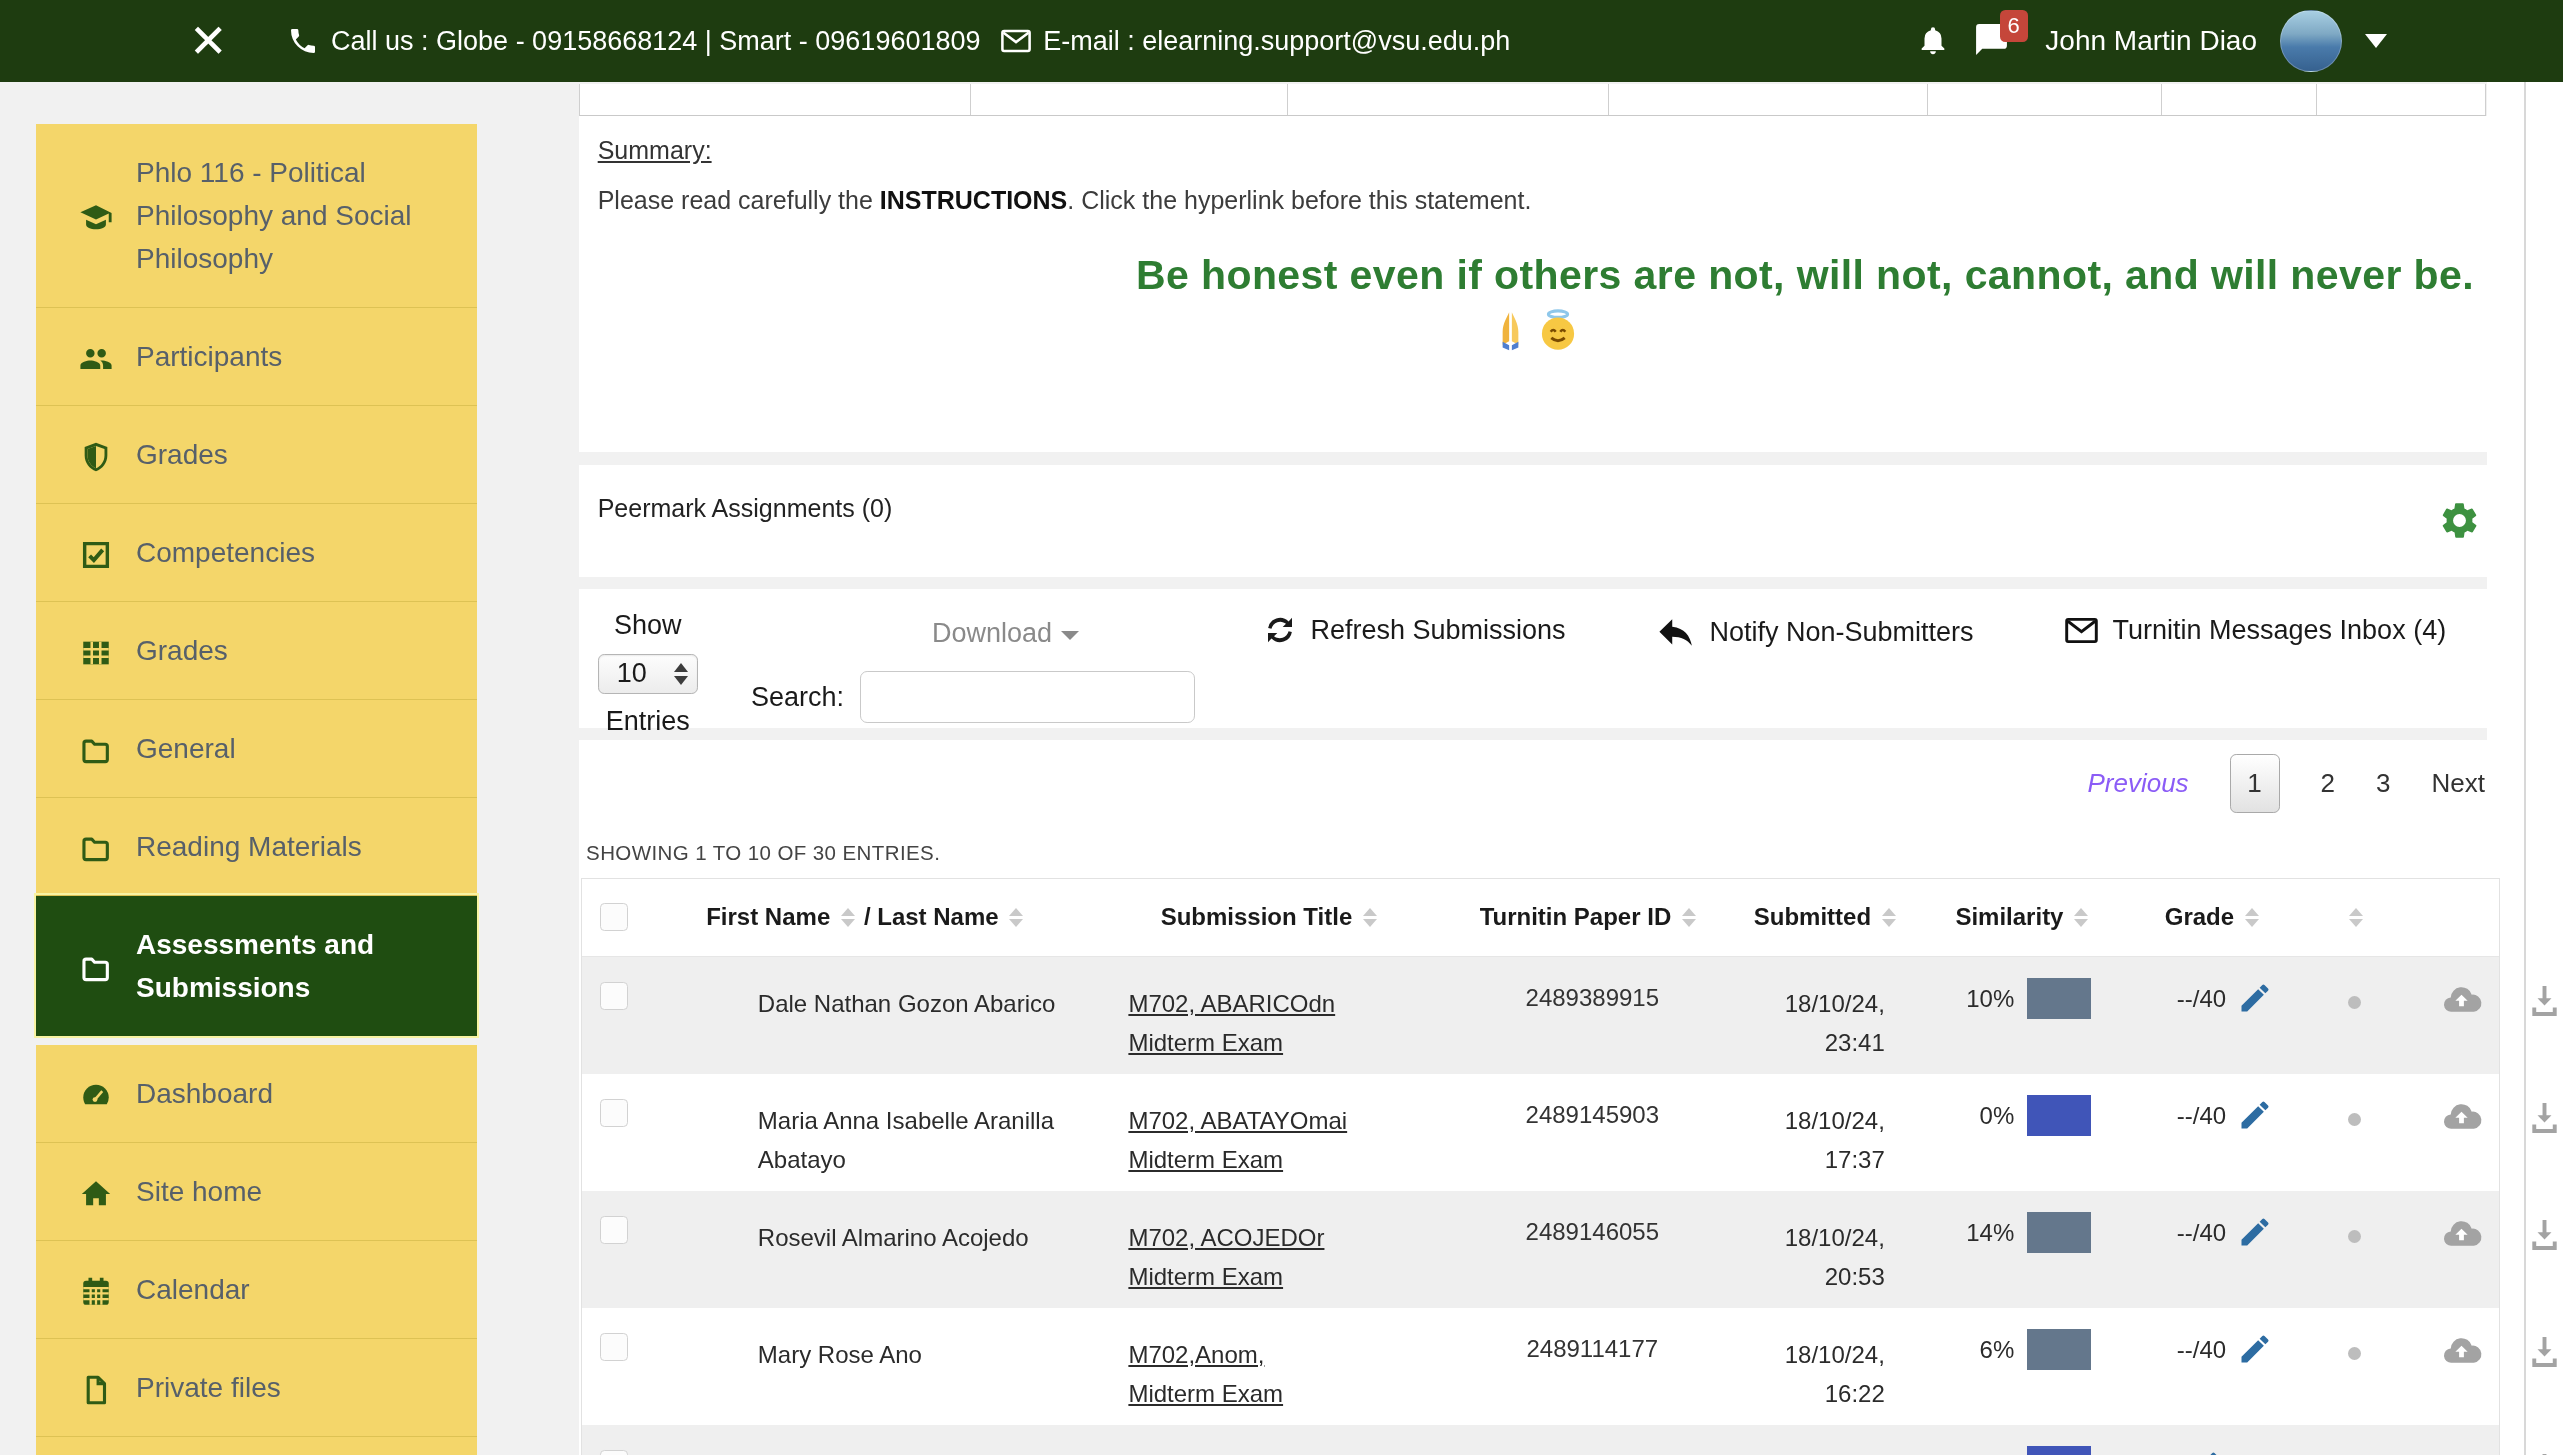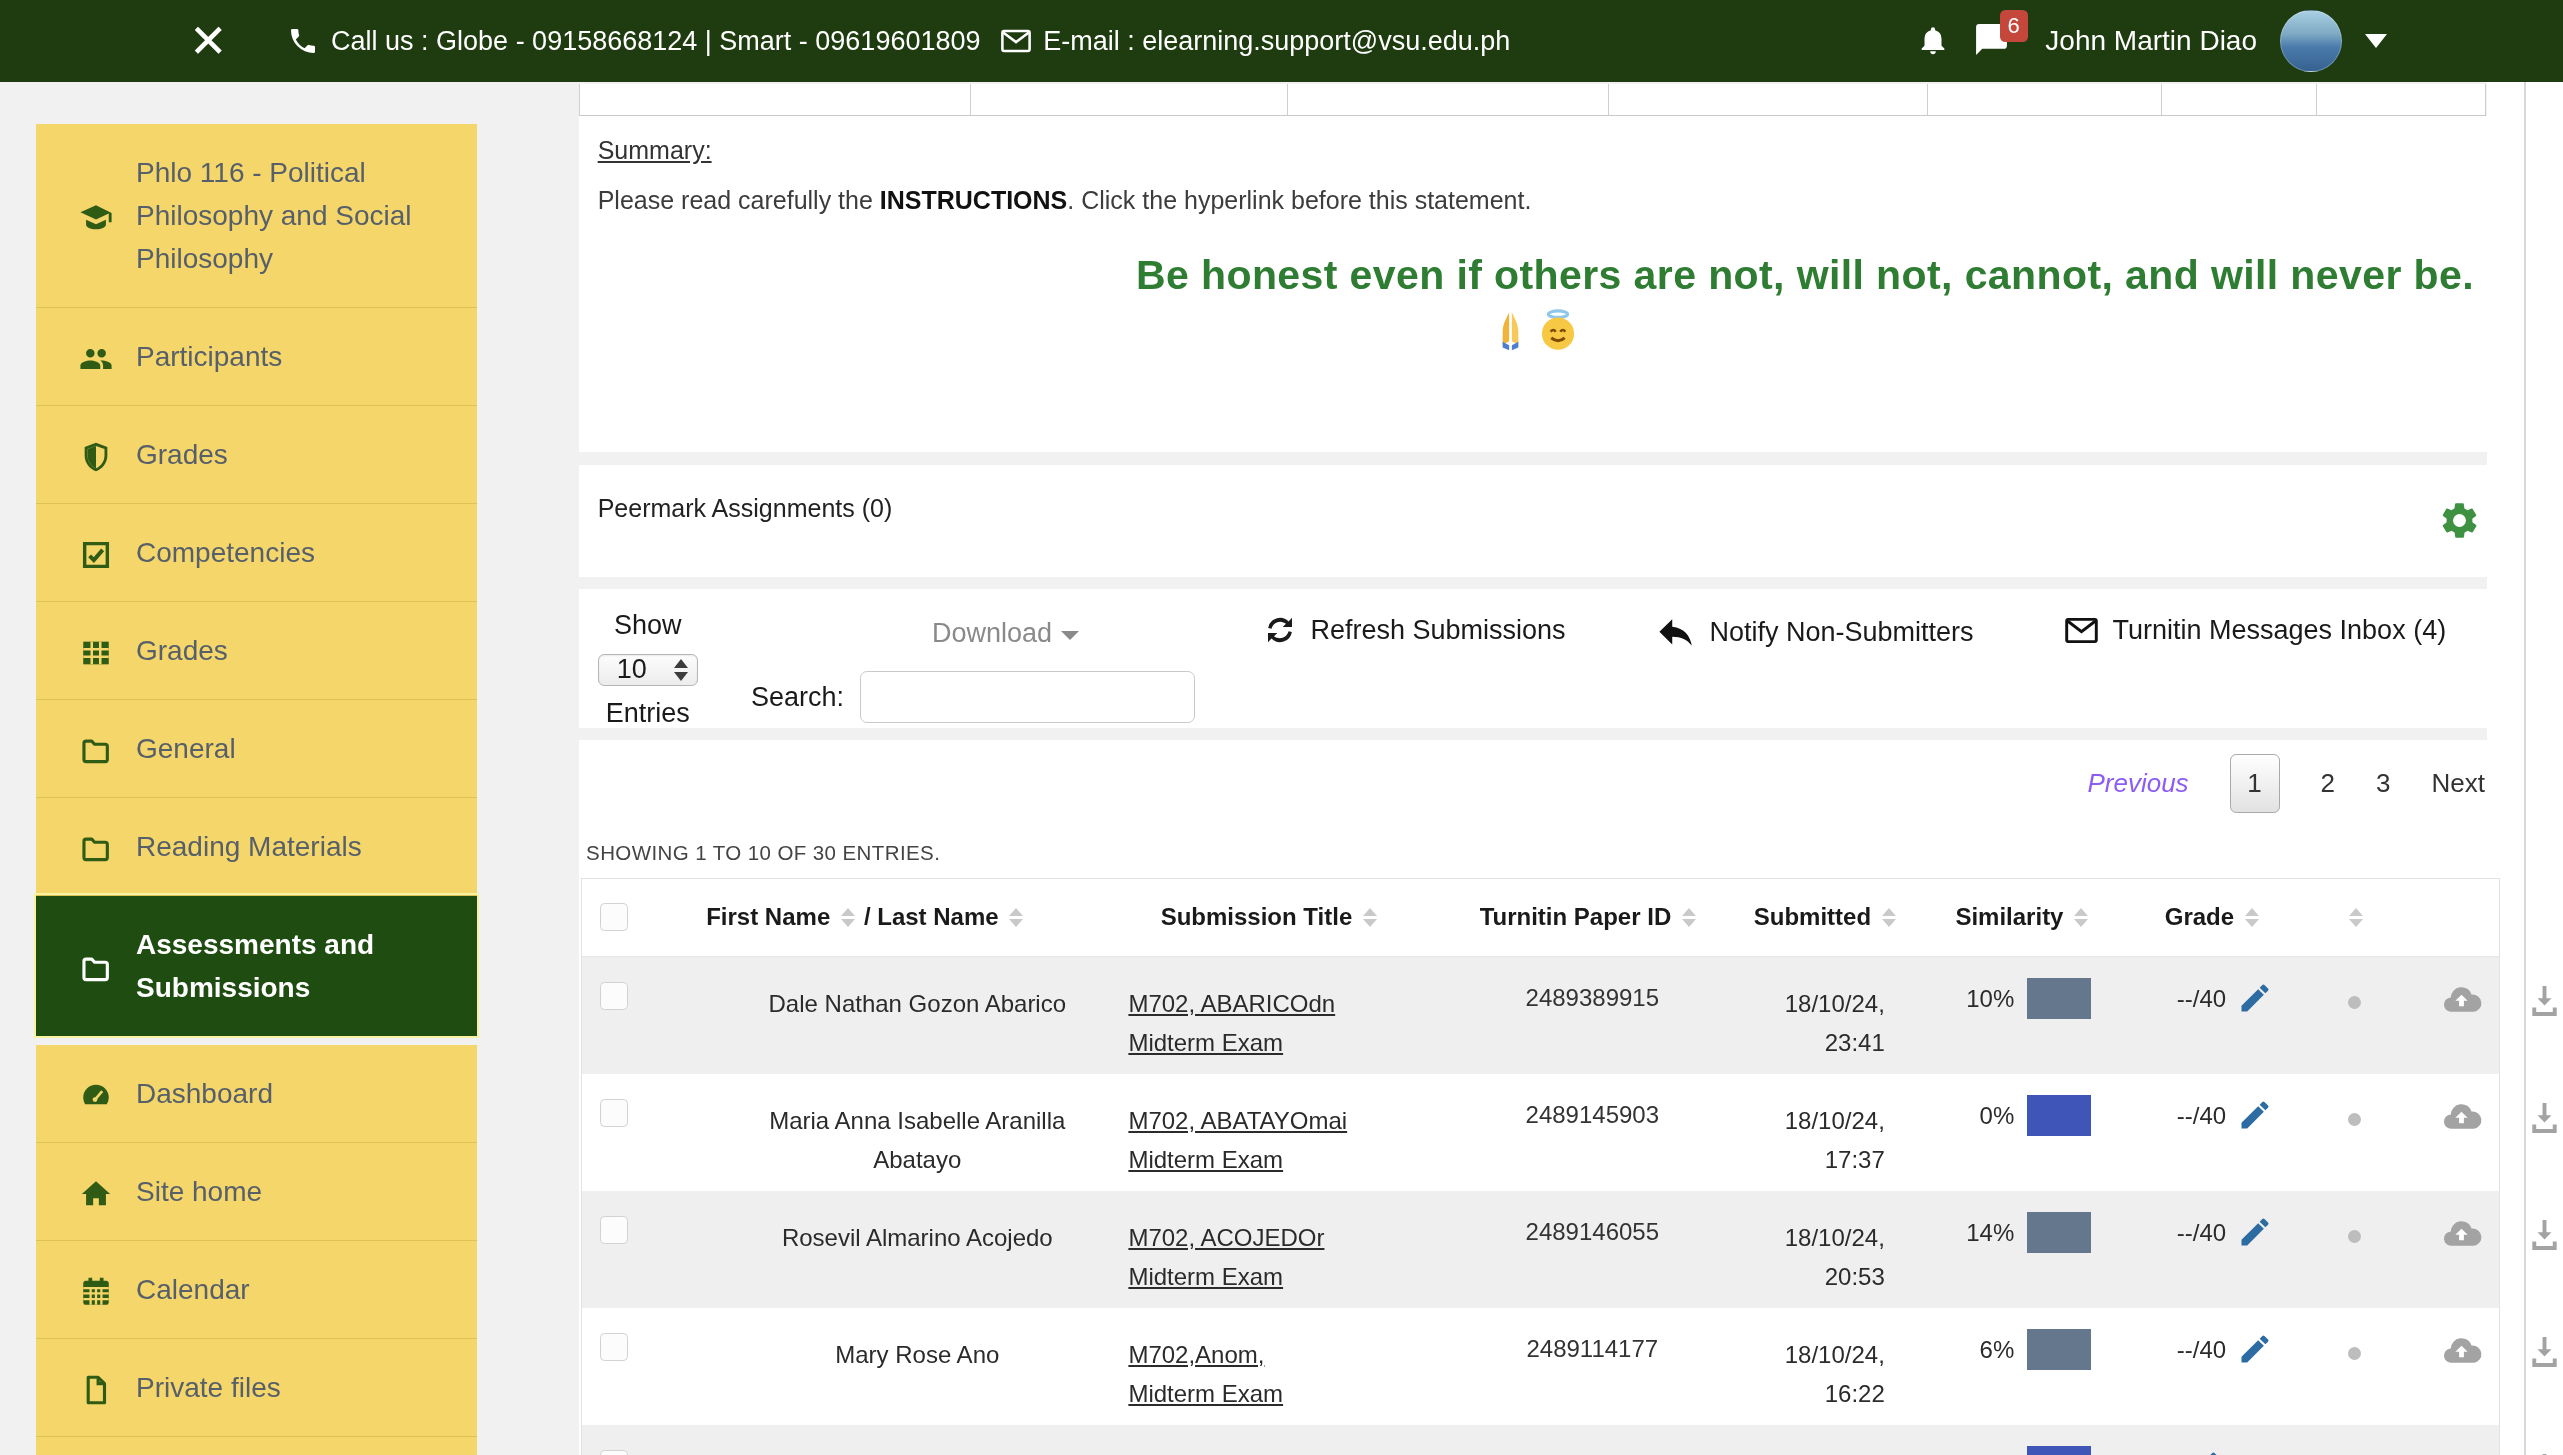--- a/index.html
+++ b/index.html
@@ -58,21 +58,21 @@
   .emoji-row { margin-top:9px; text-align:center; }
   .emoji-row svg { vertical-align:middle; }
 
   .peermark-card { left:579px; top:465px; width:1922px; height:112px; }
   .pm-label { position:absolute; left:18.7px; top:28.5px; font-size:25px; color:#222; }
   .pm-gear { position:absolute; left:1859px; top:34px; cursor:pointer; }
 
   .toolbar-card { left:579px; top:589px; width:1922px; height:139px; font-size:27px; color:#1a1a1a; }
   .tl-group { position:absolute; display:flex; align-items:center; gap:12.5px; cursor:pointer; }
   .show-group { left:18.7px; top:21.4px; cursor:default;flex-direction:column; }
-  .select-box { position:relative; width:100px; height:32px; border:0.9px solid #b5b5b5; border-radius:6.2px;
+  .select-box { position:relative; width:100px; height:40px; border:0.9px solid #b5b5b5; border-radius:6.2px;
                 background:linear-gradient(180deg,#fdfdfd,#ececec); box-shadow:inset 0 0.9px 1.8px rgba(0,0,0,.08);
                 display:flex; align-items:center; padding-left:18px; font-size:27px; cursor:pointer; }
   .spin { position:absolute; right:9px; top:0; height:100%; display:flex; flex-direction:column; justify-content:center; gap:4.4px; }
   .spin i { width:0; height:0; border-left:7.1px solid transparent; border-right:7.1px solid transparent; }
   .spin .u { border-bottom:9px solid #3c3c3c; }
   .spin .d { border-top:9px solid #3c3c3c; }
   .download-group { left:353px; top:28.5px; color:#8a8a8a; gap:9px; }
   .dl-caret { width:0; height:0; border-left:9px solid transparent; border-right:9px solid transparent;
               border-top:9.8px solid #8a8a8a; margin-top:5.3px; }
   .refresh-group { left:683px; top:23px; }
@@ -104,21 +104,21 @@
   .hc.center { justify-content:center; }
   .hc .lbl { white-space:nowrap; }
   .sort { display:inline-flex; flex-direction:column; gap:2.7px; margin:0 9px 0 10.7px; cursor:pointer; }
   .sort i { width:0; height:0; border-left:7.1px solid transparent; border-right:7.1px solid transparent; }
   .sort .up { border-bottom:8px solid #c9c9c9; }
   .sort .down { border-top:8px solid #c9c9c9; }
   .cb { display:inline-block; width:28px; height:28px; border:1.8px solid #d2d2d2; border-radius:4.4px;
         background:#fcfcfc; cursor:pointer; }
   .c-check { padding-left:18px; padding-top:25px; }
   .t-head .c-check { padding-top:0; }
-  .c-name { padding-left:73px; padding-top:27px; line-height:39px;text-align:center; }
+  .c-name { padding-left:73px; padding-top:27px; line-height:39px; }
   .c-name .inner { max-width:329px; }
   .c-title { padding-left:19.6px; padding-top:27px; line-height:39px; }
   .c-title a { color:#2b2b2b; text-decoration:underline; cursor:pointer; }
   .c-title .inner { display:inline-block; max-width:227px; }
   .c-id { text-align:center; padding-top:27px; color:#333; }
   .c-sub { text-align:right; padding:27px 27px 0 0; line-height:39px; }
   .c-sim { display:flex; justify-content:flex-end; align-items:flex-start; padding-top:21.4px; }
   .c-sim .pct { margin-top:7.1px; }
   .c-sim .blk { width:64px; height:41px; margin:0 18px 0 12.5px; }
   .c-grade { display:flex; align-items:flex-start; padding:23px 0 0 36px; gap:10.7px; }

